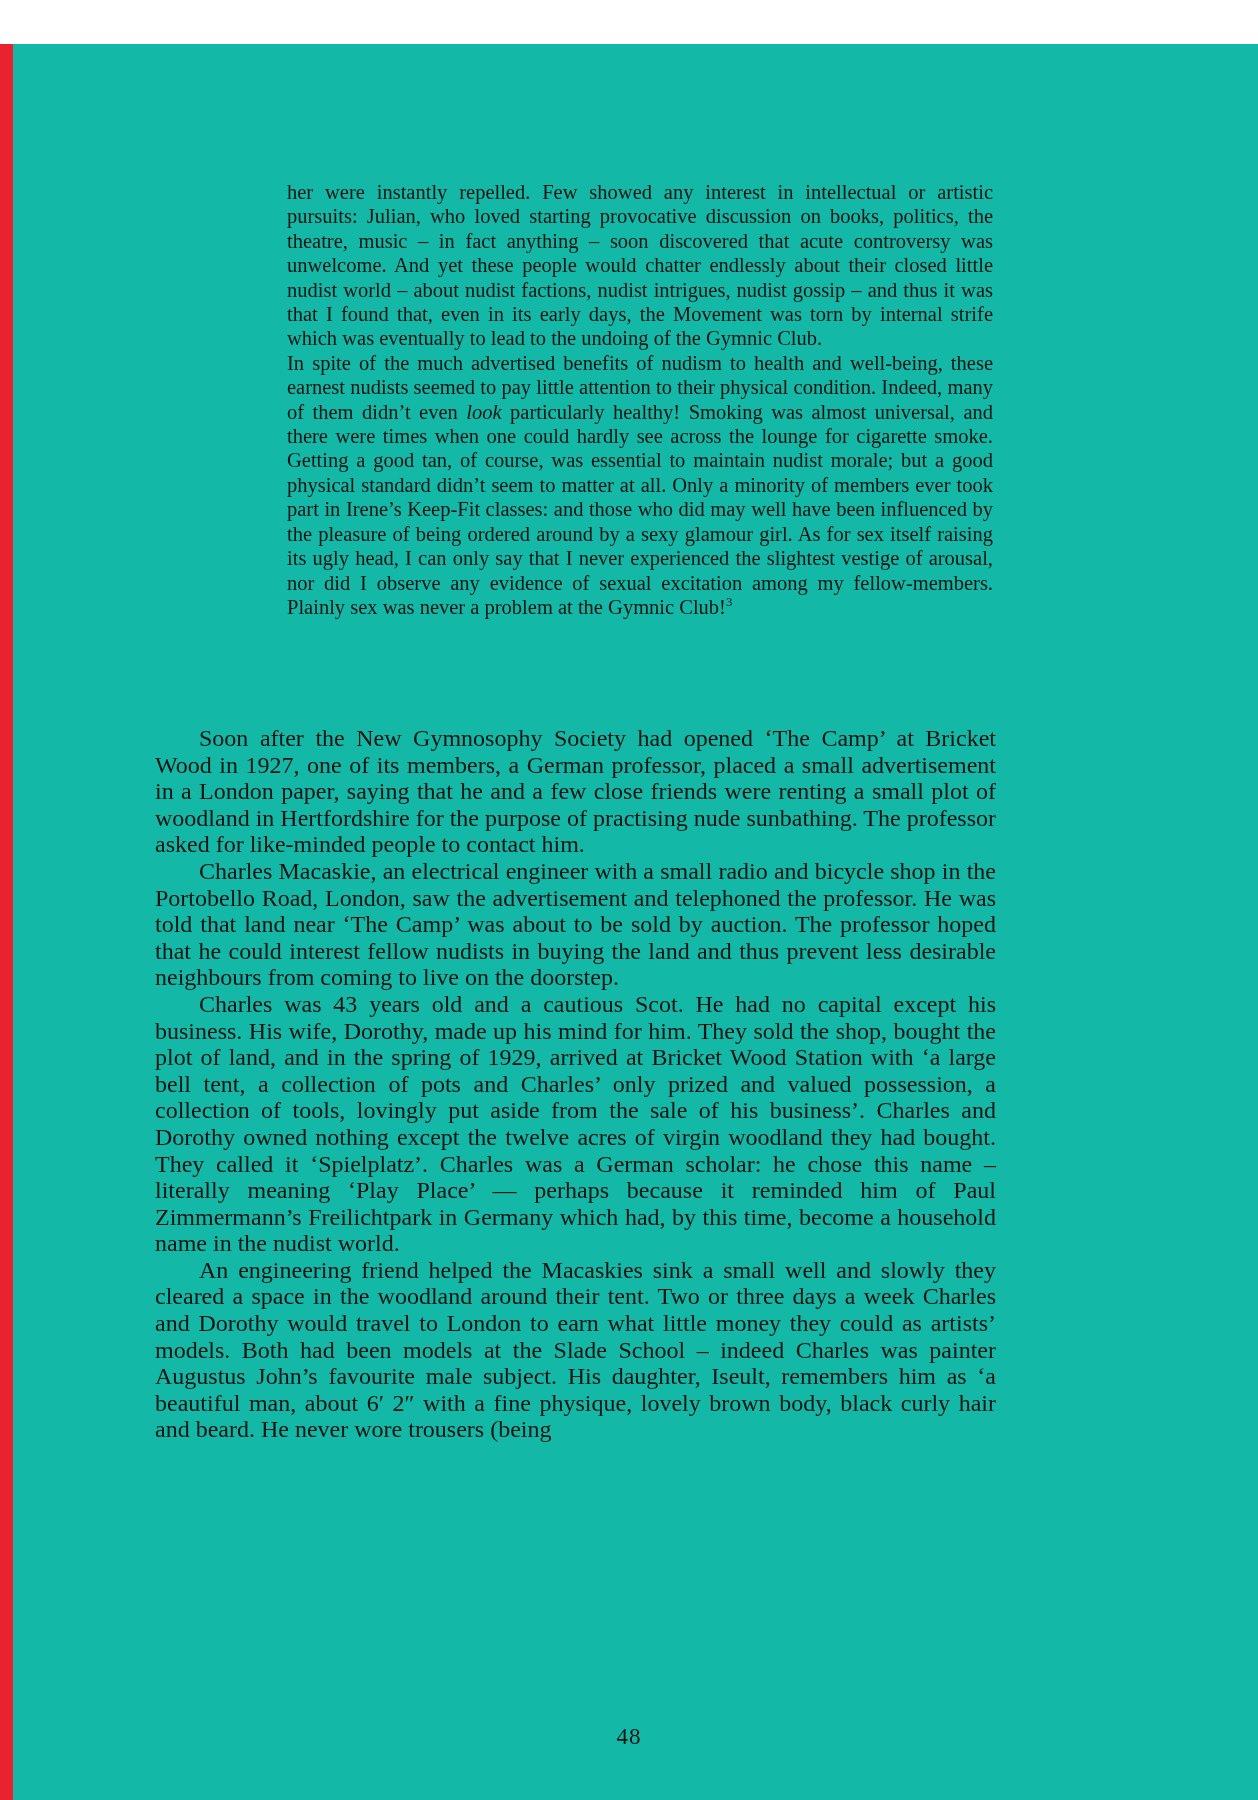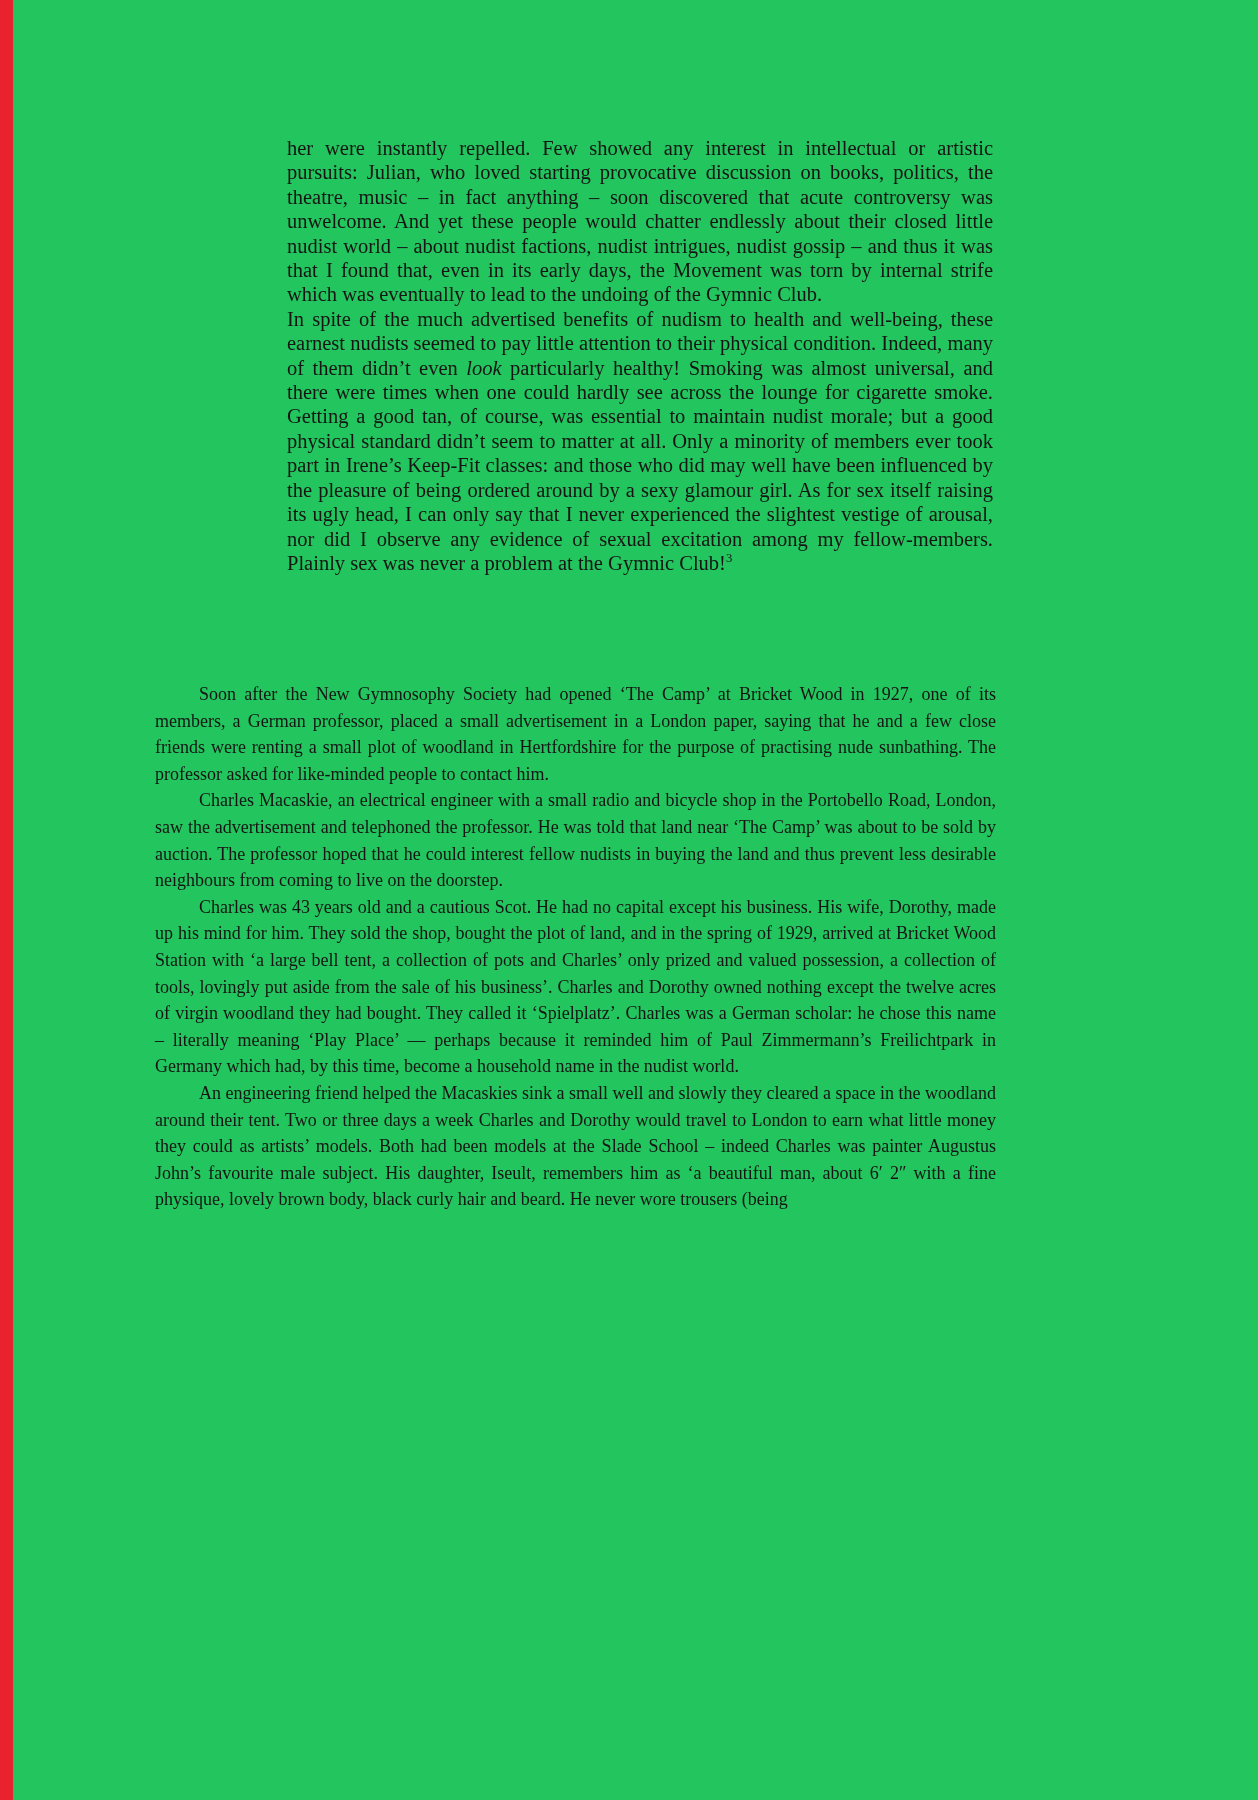--- a/index.html
+++ b/index.html
@@ -37,21 +37,21 @@
     text-align: justify;
   }
   .quote-block p {
     margin: 0;
   }
   .body-text {
     position: absolute;
     left: 155px;
     top: 681px;
     width: 841px;
-    font-size: 18px;
+    font-size: 24px;
     line-height: 26.6px;
     text-align: justify;
   }
   .body-text p {
     margin: 0;
     text-indent: 44px;
   }
   em { }
   sup {
     font-size: 62%;
@@ -64,25 +64,26 @@
     left: 0;
     width: 1258px;
     text-align: center;
     font-size: 23px;
     letter-spacing: 1px;
   }
 </style>
 </head>
 <body>
 
-<div class="page" style="background: #22c55e;">
+<div class="page" style="background: #14b8a6; margin-top: 44px;">
   <div class="spine-stripe" style="background: rgb(232, 35, 47);"></div>
   <div class="quote-block">
       <p><span>her were instantly repelled. Few showed any interest in intellectual or artistic pursuits: Julian, who loved starting provocative discussion on books, politics, the theatre, music – in fact anything – soon discovered that acute controversy was unwelcome. And yet these people would chatter endlessly about their closed little nudist world – about nudist factions, nudist intrigues, nudist gossip – and thus it was that I found that, even in its early days, the Movement was torn by internal strife which was eventually to lead to the undoing of the Gymnic Club.</span></p>
       <p><span>In spite of the much advertised benefits of nudism to health and well-being, these earnest nudists seemed to pay little attention to their physical condition. Indeed, many of them didn’t even </span><em>look</em><span> particularly healthy! Smoking was almost universal, and there were times when one could hardly see across the lounge for cigarette smoke. Getting a good tan, of course, was essential to maintain nudist morale; but a good physical standard didn’t seem to matter at all. Only a minority of members ever took part in Irene’s Keep-Fit classes: and those who did may well have been influenced by the pleasure of being ordered around by a sexy glamour girl. As for sex itself raising its ugly head, I can only say that I never experienced the slightest vestige of arousal, nor did I observe any evidence of sexual excitation among my fellow-members. Plainly sex was never a problem at the Gymnic Club!</span><sup>3</sup></p>
     </div>
   <div class="body-text">
       <p><span>Soon after the New Gymnosophy Society had opened ‘The Camp’ at Bricket Wood in 1927, one of its members, a German professor, placed a small advertisement in a London paper, saying that he and a few close friends were renting a small plot of woodland in Hertfordshire for the purpose of practising nude sunbathing. The professor asked for like-minded people to contact him.</span></p>
       <p><span>Charles Macaskie, an electrical engineer with a small radio and bicycle shop in the Portobello Road, London, saw the advertisement and telephoned the professor. He was told that land near ‘The Camp’ was about to be sold by auction. The professor hoped that he could interest fellow nudists in buying the land and thus prevent less desirable neighbours from coming to live on the doorstep.</span></p>
       <p><span>Charles was 43 years old and a cautious Scot. He had no capital except his business. His wife, Dorothy, made up his mind for him. They sold the shop, bought the plot of land, and in the spring of 1929, arrived at Bricket Wood Station with ‘a large bell tent, a collection of pots and Charles’ only prized and valued possession, a collection of tools, lovingly put aside from the sale of his business’. Charles and Dorothy owned nothing except the twelve acres of virgin woodland they had bought. They called it ‘Spielplatz’. Charles was a German scholar: he chose this name – literally meaning ‘Play Place’ — perhaps because it reminded him of Paul Zimmermann’s Freilichtpark in Germany which had, by this time, become a household name in the nudist world.</span></p>
       <p><span>An engineering friend helped the Macaskies sink a small well and slowly they cleared a space in the woodland around their tent. Two or three days a week Charles and Dorothy would travel to London to earn what little money they could as artists’ models. Both had been models at the Slade School – indeed Charles was painter Augustus John’s favourite male subject. His daughter, Iseult, remembers him as ‘a beautiful man, about 6′ 2″ with a fine physique, lovely brown body, black curly hair and beard. He never wore trousers (being</span></p>
     </div>
+  <div class="page-number">48</div>
 </div>
 
 </body></html>

